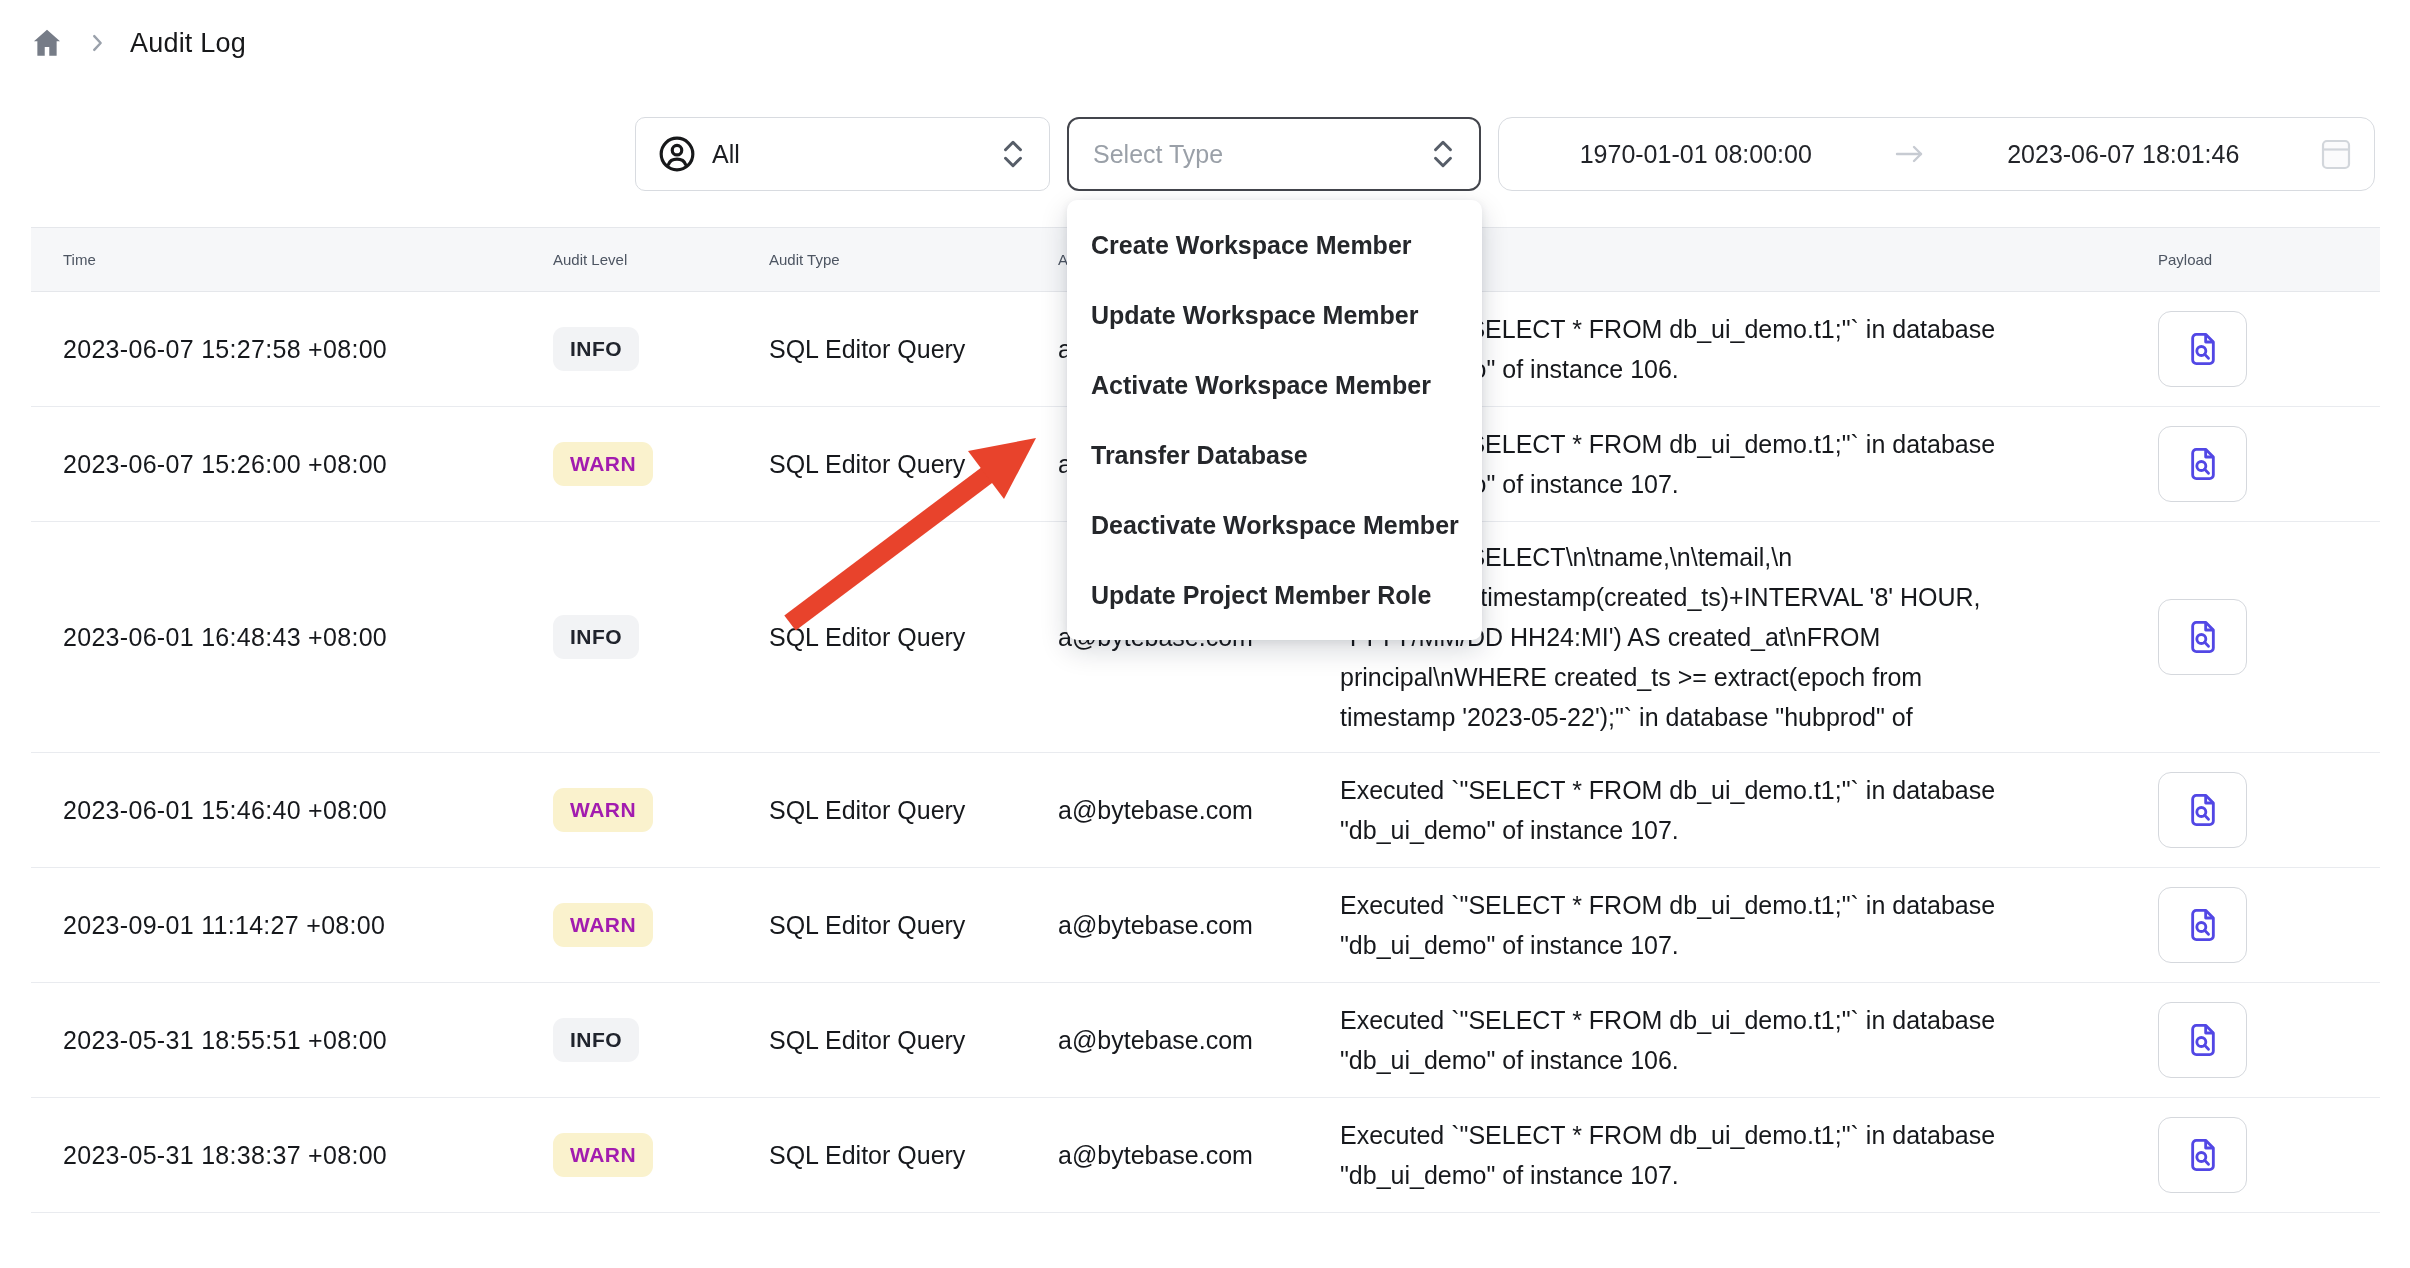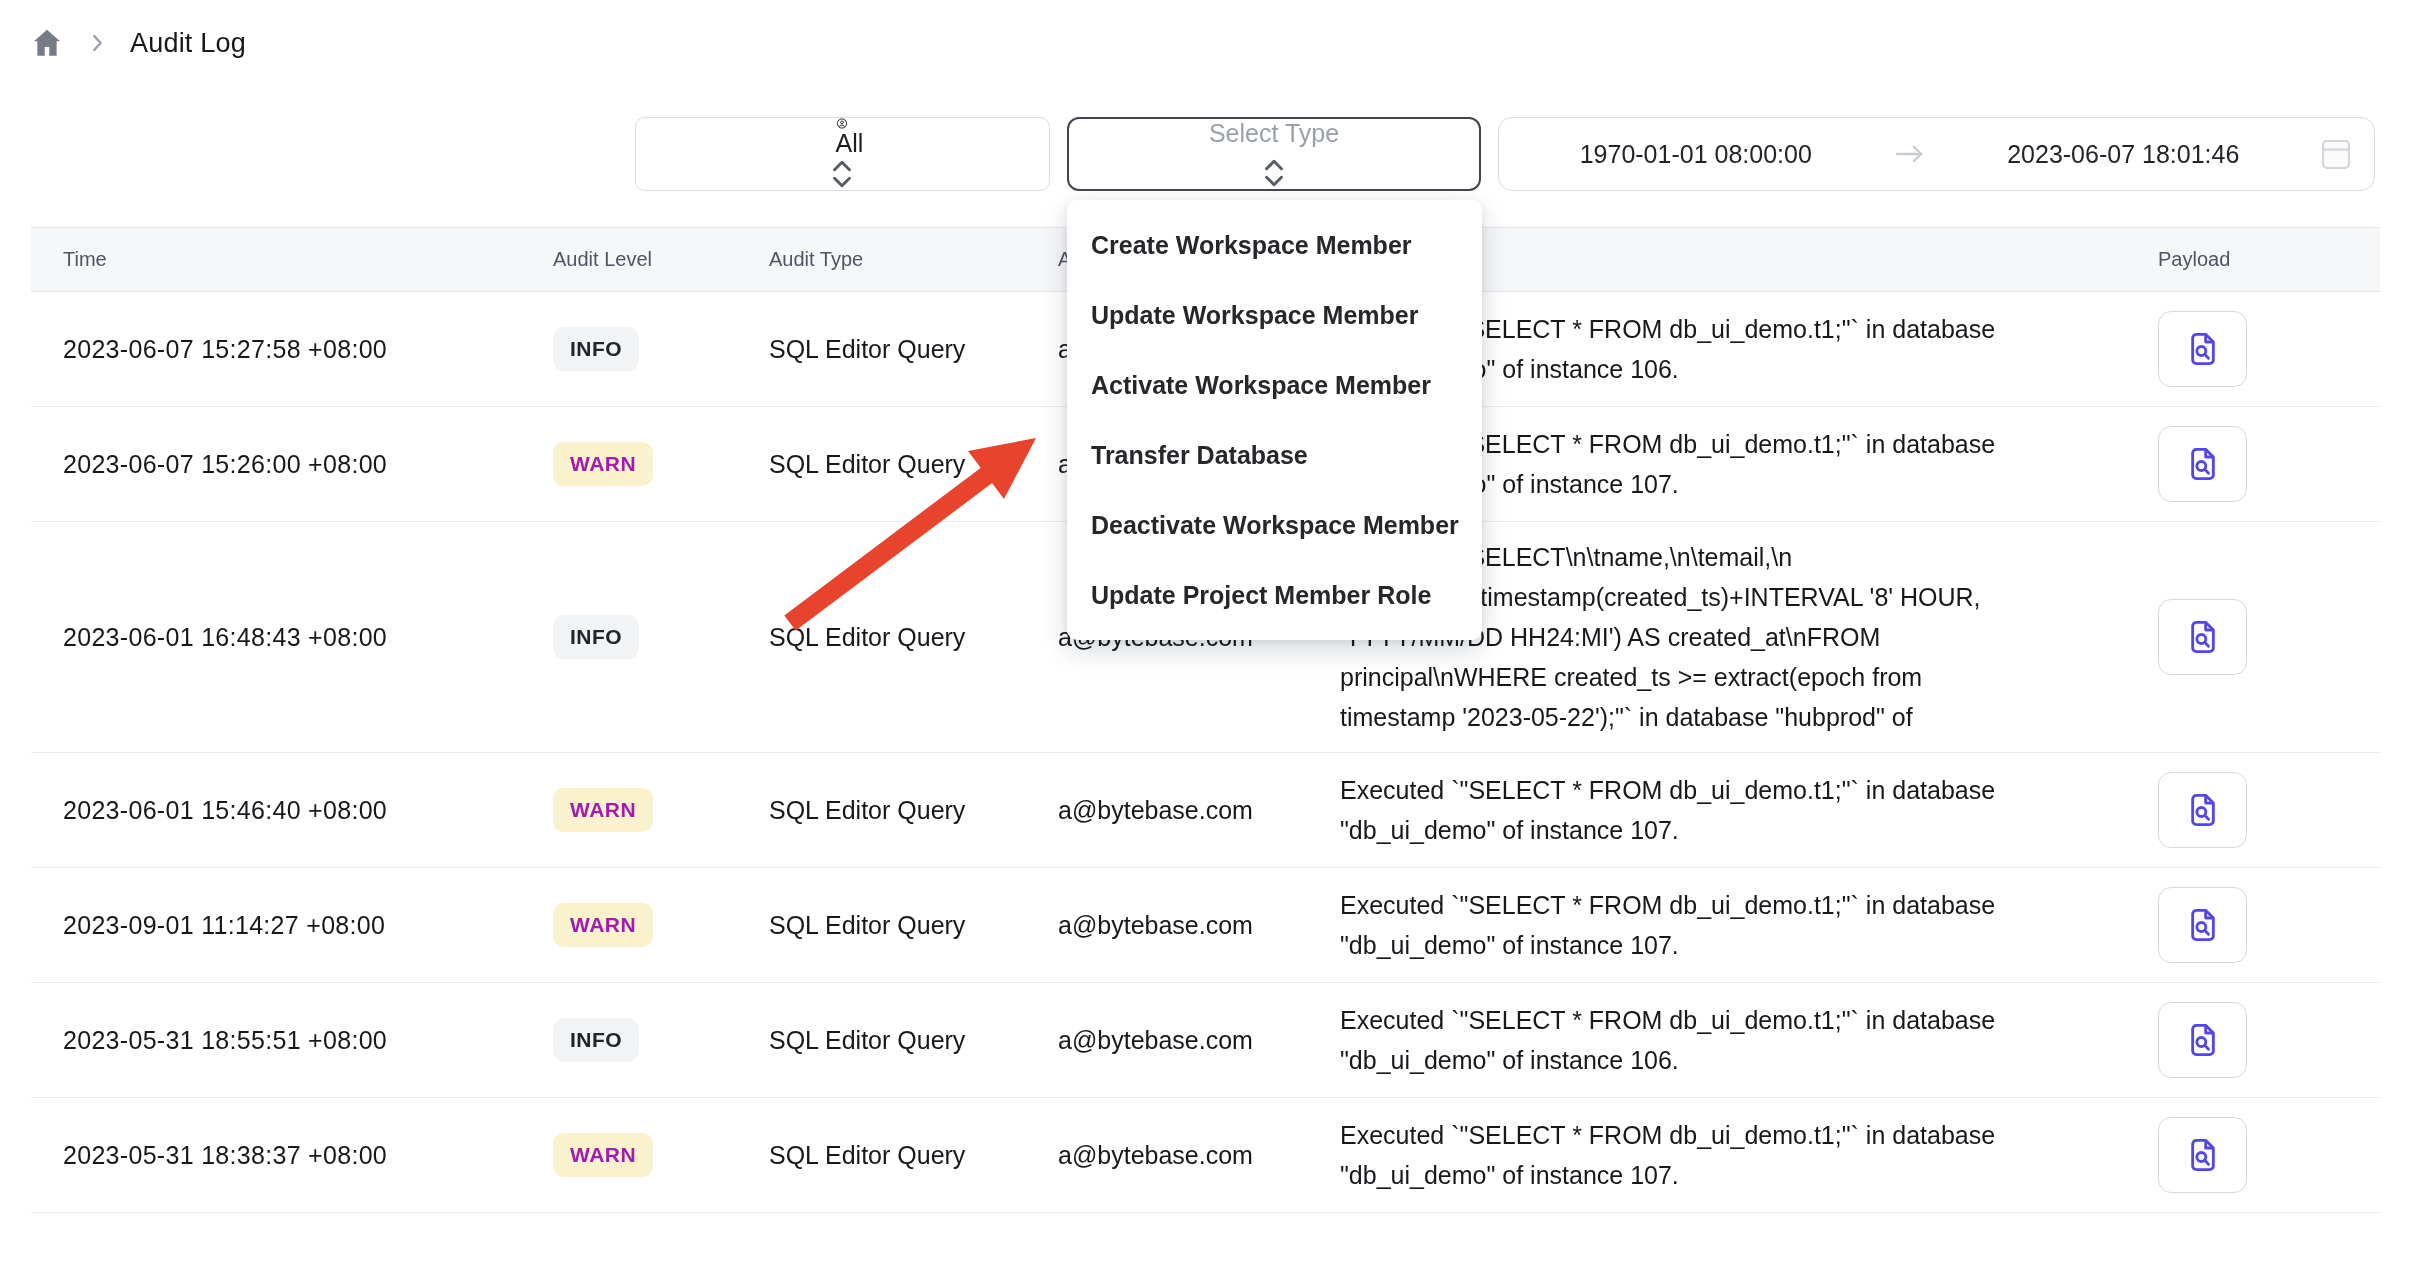--- a/index.html
+++ b/index.html
@@ -8,38 +8,38 @@
 
   
   .breadcrumb { position: absolute; left: 30px; top: 26px; display: flex; align-items: center; gap: 22px; }
   .crumb-home { width: 34px; height: 34px; cursor: pointer; }
   .crumb-sep { width: 22px; height: 22px; }
   .crumb-title { font-size: 27px; font-weight: 400; color: #17181a; letter-spacing: 0.2px; }
 
   
   .filters { position: absolute; left: 635px; top: 117px; display: flex; gap: 17px; }
   .sel { height: 74px; background: #fff; border: 1.5px solid #d8dbe0; border-radius: 10px;
-         display: flex; align-items: center; cursor: pointer; flex-direction: column; }
+         display: flex; align-items: center; cursor: pointer; }
   .sel-actor { width: 415px; padding: 0 24px 0 22px; }
   .sel-type  { width: 414px; padding: 0 24px; border: 2.5px solid #43454c; border-radius: 12px; }
   .sel-label { font-size: 25px; color: #1b1d21; margin-left: 16px; flex: 1; }
   .sel-placeholder { font-size: 25px; color: #9aa0a8; flex: 1; }
   .updown { width: 24px; height: 32px; flex: none; }
 
   .daterange { width: 877px; height: 74px; border: 1.5px solid #d8dbe0; border-radius: 14px;
                display: flex; align-items: center; padding: 0 22px 0 0; }
   .date-field { font-size: 25px; color: #222429; flex: 1; text-align: center; cursor: text; }
   .date-arrow { width: 34px; height: 24px; flex: none; }
   .cal-icon { width: 32px; height: 34px; flex: none; cursor: pointer; }
 
   
   .audit-table { position: absolute; left: 31px; top: 227px; width: 2349px; }
   .thead, .trow { display: grid; grid-template-columns: 522px 216px 289px 282px 810px 1fr; align-items: center; }
   .thead { height: 65px; background: #f6f7f9; border-top: 1px solid #e5e7eb; border-bottom: 1px solid #e5e7eb; }
-  .th { font-size: 20px; font-weight: 500; color: #4d5562; }
+  .th { font-size: 15px; font-weight: 500; color: #4d5562; }
   .th-time { padding-left: 32px; }
   .th-payload { padding-left: 8px; }
   .trow { min-height: 115px; border-bottom: 1px solid #e9ebef; background: #fff; }
   .cell { font-size: 25px; color: #16181c; }
   .c-time { padding-left: 32px; letter-spacing: 0.3px; }
   .c-comment { padding: 15px 0; line-height: 40px; }
   .comment-line { white-space: pre; }
   .badge { display: inline-block; font-size: 21px; font-weight: 700; letter-spacing: 0.5px;
            padding: 10px 17px; border-radius: 11px; }
   .badge.info { background: #f2f3f5; color: #20242d; }

